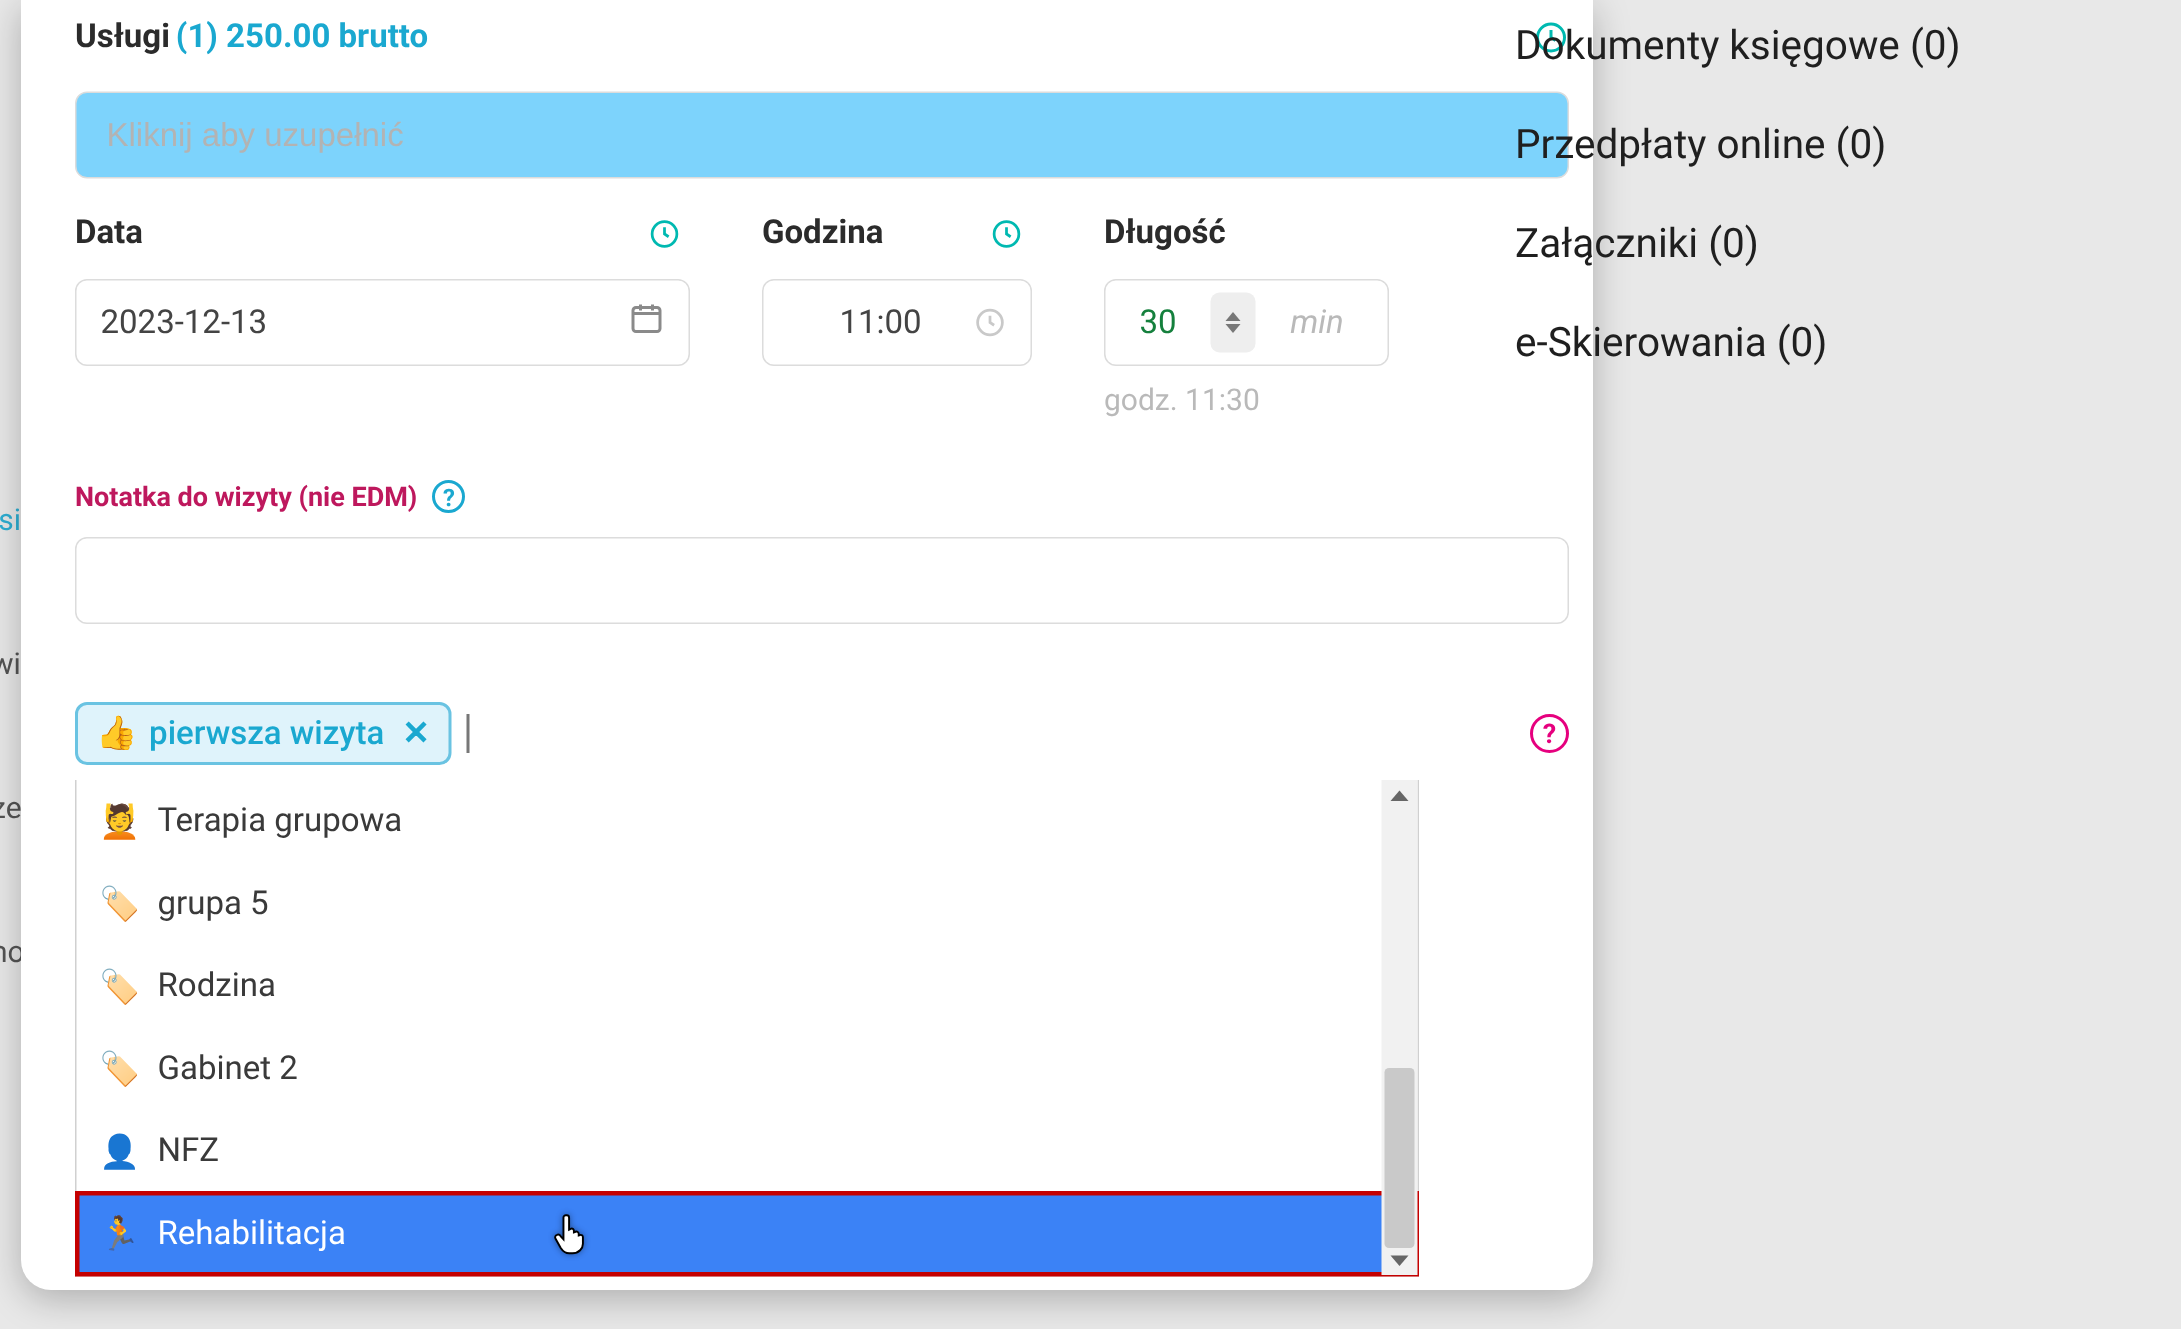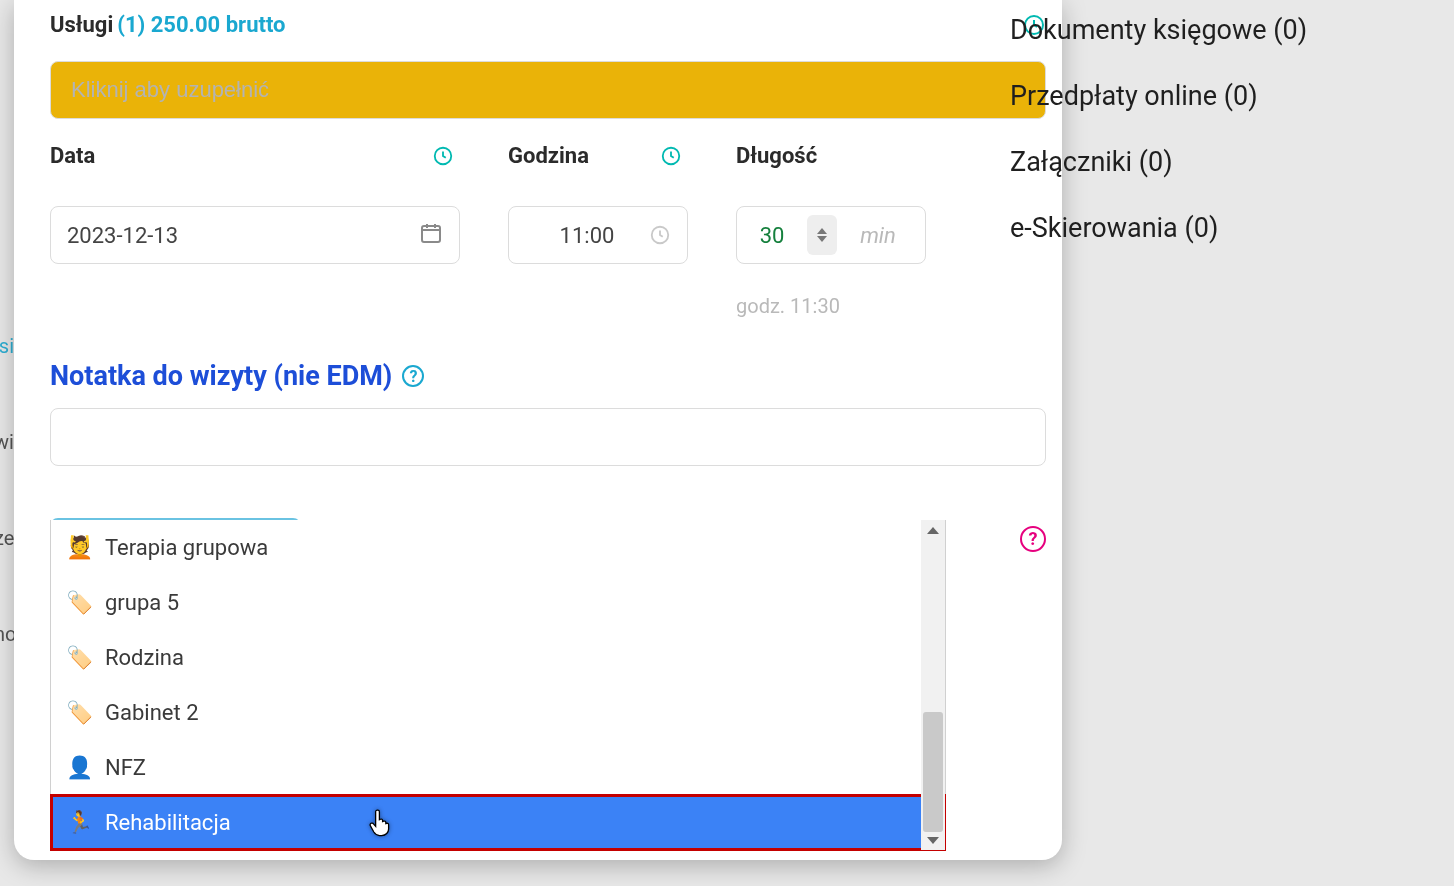--- a/index.html
+++ b/index.html
@@ -42,28 +42,28 @@
     }
     .text-input {
       width: 100%;
       height: 58px;
       border: 1px solid #dcdcdc;
       border-radius: 8px;
       font-size: 22px;
       padding: 0 20px;
       color: #555;
       margin-top: 24px;
-      background: #eab308;
+      background: #7dd3fc;
     }
     .text-input::placeholder { color: #b3b3b3; }
     .row-fields {
       display: flex; gap: 48px; margin-top: 24px;
       align-items: flex-start;
     }
-    .field { display: flex; flex-direction: column; gap: 20px; }
+    .field { display: flex; flex-direction: column; }
     .field-label-row { display: flex; align-items: center; gap: 8px; }
     .field-label { font-size: 22px; font-weight: 700; color: #2b2b2b; }
     .field-clock { width: 22px; height: 22px; color: #00b9b1; stroke: currentColor; fill: none; stroke-width: 2;}
     .field-clock-grey { width: 22px; height: 22px; color: #c9c9c9; stroke: currentColor; fill:none; stroke-width:2;}
     .field-date { width: 410px; }
     .field-time { width: 180px; }
     .field-dur  { width: 190px; position: relative;}
     .field-date .field-label-row { justify-content: space-between; }
     .field-time .field-label-row { justify-content: space-between; }
     .field-date .field-clock, .field-time .field-clock { margin-right: 6px; }
@@ -81,21 +81,21 @@
       border:1px solid #dcdcdc; border-radius:8px; overflow:hidden; background:#fff;
     }
     .duration-number { width: 70px; text-align:center; font-size:22px; color:#15803d;}
     .spinner { width: 30px; height: 40px; background:#eee; border-radius:6px; display:flex; flex-direction:column; justify-content:center; align-items:center; gap:2px; margin-right:4px;}
     .spinner .tri { width:0;height:0;border-left:5px solid transparent;border-right:5px solid transparent;}
     .spinner .up { border-bottom:6px solid #777;}
     .spinner .dn { border-top:6px solid #777;}
     .min-label { flex:1; text-align:center; font-style:italic; font-size:22px; color:#b9b9b9; padding-right:10px;}
     .end-time { font-size: 20px; color:#b9b9b9; margin-top:10px;}
     .note-label-row { display:flex; align-items:center; gap:10px; margin-top:42px;}
-    .note-label { font-size:27px; font-weight:700; color:#1d4ed8;}
+    .note-label { font-size:18px; font-weight:700; color:#be185d;}
     .help-circle { width:22px;height:22px;border:2px solid #1aa8d0;border-radius:50%;color:#1aa8d0;display:flex;align-items:center;justify-content:center;font-size:16px;font-weight:700;}
     .help-circle-pink { width:26px;height:26px;border:2px solid #e6007e;border-radius:50%;color:#e6007e;display:flex;align-items:center;justify-content:center;font-size:18px;font-weight:700;}
     .note-box {
       width:100%; height:58px; border:1px solid #dcdcdc; border-radius:8px; margin-top:16px; background:#fff;
     }
     .tags-row {
       display:flex; align-items:center; margin-top:52px; gap:10px;
     }
     .tag-chip {
       display:flex; align-items:center; gap:8px;

